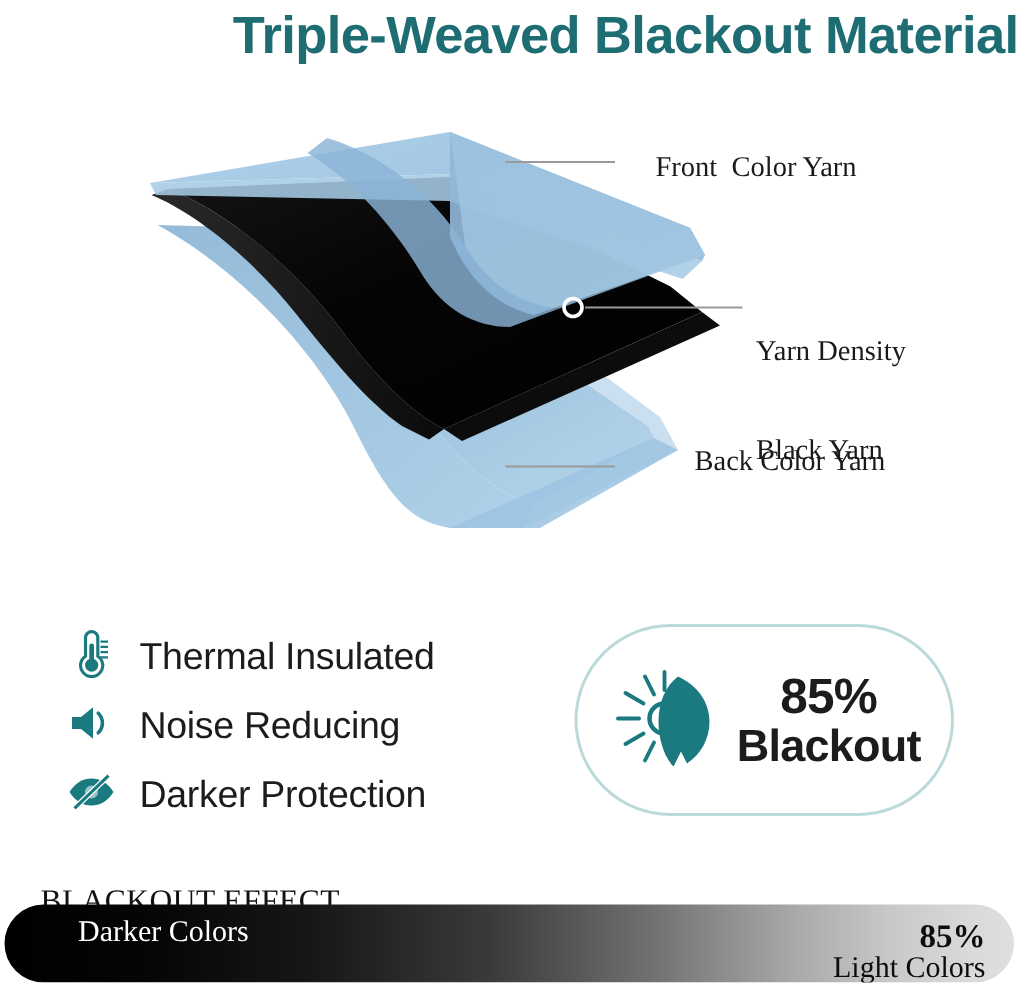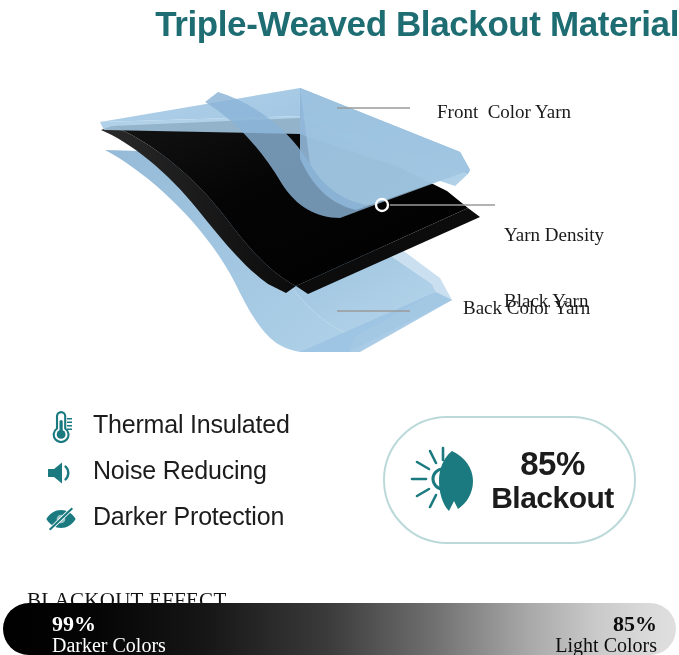--- a/index.html
+++ b/index.html
@@ -56,21 +56,21 @@
 
   
   .features {
     position: absolute;
     left: 44px;
     top: 410px;
     width: 330px;
   }
   .feature-row {
     display: flex;
-    align-items: flex-start;
+    align-items: flex-end;
     height: 43px;
     margin-bottom: 3px;
   }
   .feature-icon {
     width: 34px;
     height: 34px;
     flex: 0 0 34px;
     display: flex;
     align-items: center;
     justify-content: center;
@@ -313,20 +313,19 @@
     <span class="badge-pct">85%</span><br>
     <span class="badge-word">Blackout</span>
   </span>
 </div>
 
 <div class="effect-heading">BLACKOUT EFFECT</div>
 
 <div class="gradient-bar"></div>
 
 <div class="bar-left">
-  <div class="bar-pct">99%</div>
   <div class="bar-sub">Darker Colors</div>
 </div>
 
 <div class="bar-right">
   <div class="bar-pct">85%</div>
   <div class="bar-sub">Light Colors</div>
 </div>
 
 </body></html>

